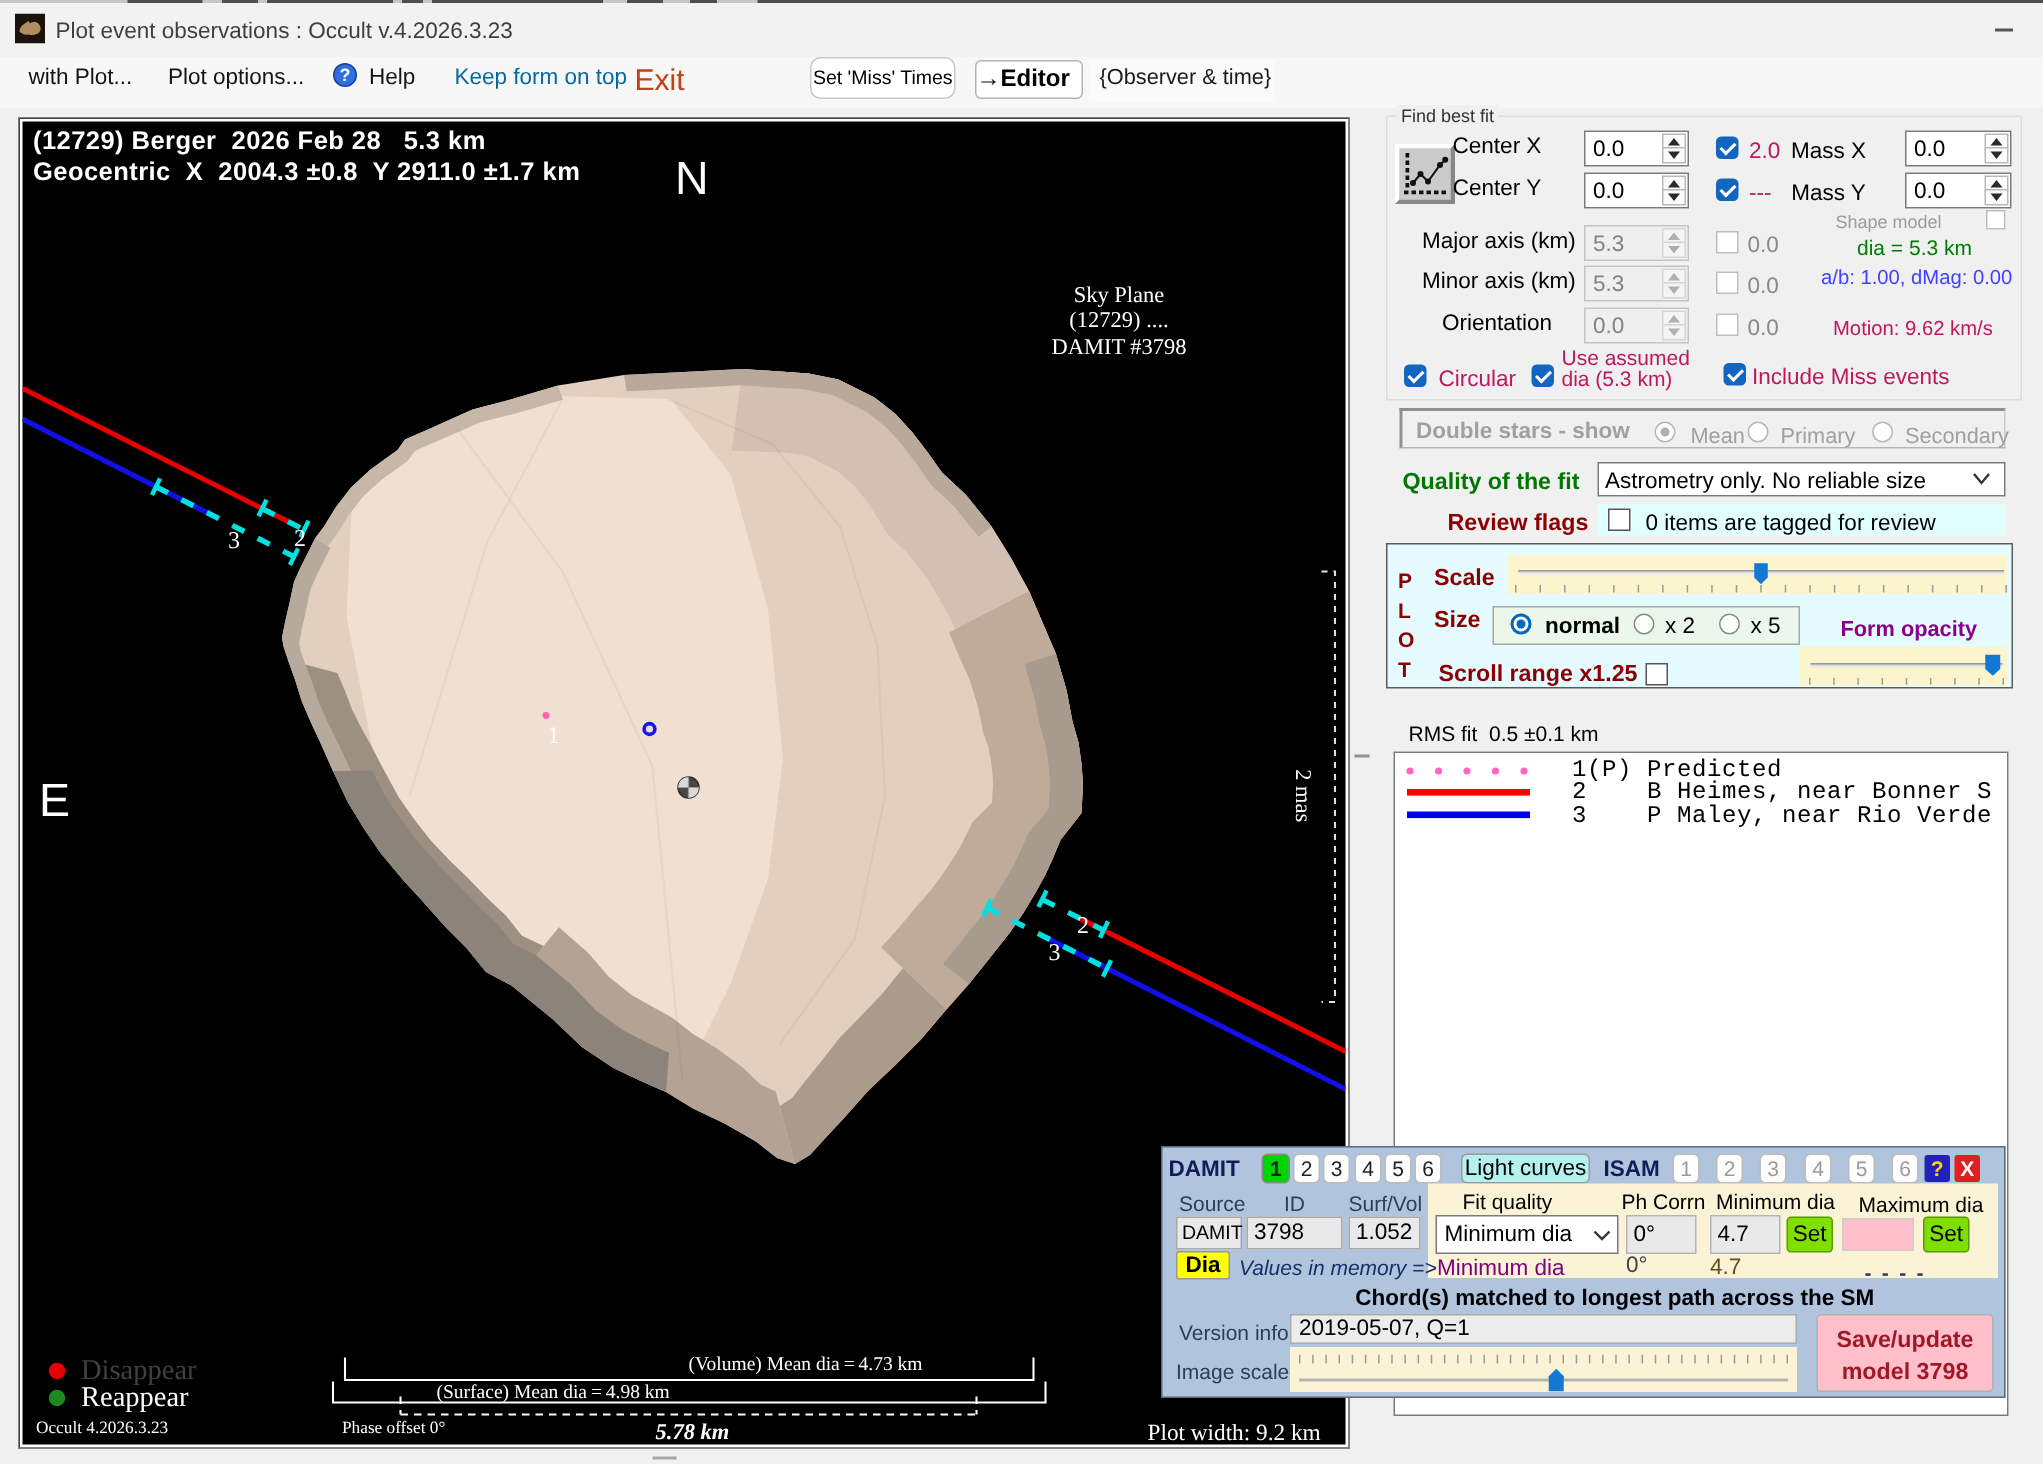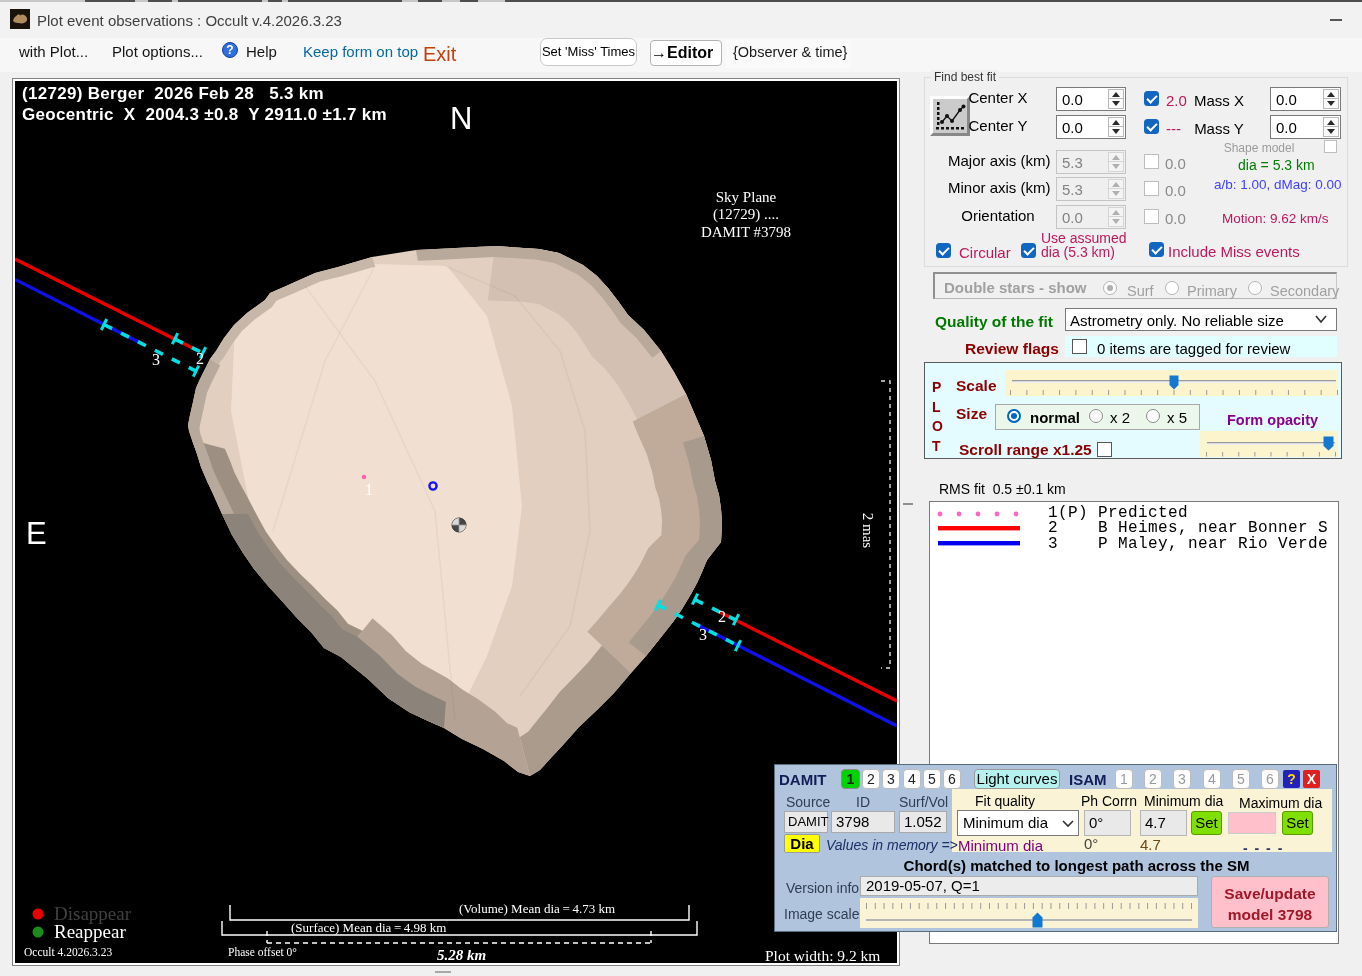--- a/index.html
+++ b/index.html
@@ -153,21 +153,21 @@
 <div class="abs" style="left:450px;top:103px;color:#fff;font-size:31px;font-weight:normal;line-height:31px;">N</div>
 <div class="abs" style="left:26px;top:518px;color:#fff;font-size:31px;font-weight:normal;line-height:31px;">E</div>
 <div class="abs serif" style="left:656px;top:189px;width:180px;text-align:center;color:#fff;font-size:15px;line-height:17.3px;">Sky Plane<br>(12729) ....<br>DAMIT #3798</div>
 <div class="abs serif" style="left:850px;top:522px;color:#fff;font-size:15px;transform:rotate(90deg);transform-origin:center;">2 mas</div>
 <div class="abs serif" style="left:54px;top:903px;color:#404040;font-size:19px;">Disappear</div>
 <div class="abs serif" style="left:54px;top:921px;color:#fff;font-size:19px;">Reappear</div>
 <div class="abs serif" style="left:24px;top:946px;color:#fff;font-size:11.5px;">Occult 4.2026.3.23</div>
 <div class="abs serif" style="left:228px;top:946px;color:#fff;font-size:11.5px;">Phase offset 0°</div>
 <div class="abs serif" style="left:459px;top:901px;color:#fff;font-size:13px;">(Volume) Mean dia = 4.73 km</div>
 <div class="abs serif" style="left:291px;top:920px;color:#fff;font-size:13px;">(Surface) Mean dia = 4.98 km</div>
-<div class="abs serif" style="left:437px;top:947px;color:#fff;font-size:15px;font-style:italic;font-weight:bold;">5.28 km</div>
+<div class="abs serif" style="left:437px;top:947px;color:#fff;font-size:15px;font-style:italic;font-weight:bold;">5.78 km</div>
 <div class="abs serif" style="left:765px;top:947px;color:#fff;font-size:15.5px;">Plot width: 9.2 km</div>
 
 <div class="abs" style="left:903px;top:503px;width:10px;height:2px;background:#909090;"></div>
 <div class="abs" style="left:435px;top:971px;width:16px;height:2px;background:#a8a8a8;"></div>
 
 <div class="abs" style="left:924px;top:77px;width:424px;height:190px;border:1px solid #dcdcdc;"></div>
 <div class="abs" style="left:931px;top:70px;background:#f0f0f0;padding:0 3px;font-size:12px;color:#333;">Find best fit</div>
 <div class="abs" id="chartbtn" style="left:930px;top:96px;width:40px;height:40px;"><svg width="40" height="40">
       <rect x="0" y="0" width="40" height="40" fill="#c9c9c9"></rect>
       <path d="M0 0 H40 L37 3 H3 V37 L0 40 Z" fill="#ffffff"></path>
@@ -278,21 +278,21 @@
 <div class="cbb" style="left:936px;top:243px;"></div>
 <div class="lab" style="left:959px;top:244px;">Circular</div>
 <div class="cbb" style="left:1021px;top:243px;"></div>
 <div class="lab" style="left:1041px;top:231px;font-size:14px;line-height:14px;">Use assumed<br>dia (5.3 km)</div>
 <div class="cbb" style="left:1149px;top:242px;"></div>
 <div class="lab" style="left:1168px;top:243px;">Include Miss events</div>
 
 <div class="abs" style="left:933px;top:272px;width:404px;height:27px;border:2px solid #909090;border-right:1px solid #c9c9c9;border-bottom:1px solid #b5b5b5;"></div>
 <div class="abs" style="left:944px;top:279px;font-size:15px;font-weight:bold;color:#a0a0a0;">Double stars - show</div>
 <div class="rad radd raddon" style="left:1103px;top:281px;"></div>
-<div class="lab" style="left:1127px;top:283px;color:#a0a0a0;font-size:14.5px;">Surf</div>
+<div class="lab" style="left:1127px;top:283px;color:#a0a0a0;font-size:14.5px;">Mean</div>
 <div class="rad radd" style="left:1165px;top:281px;"></div>
 <div class="lab" style="left:1187px;top:283px;color:#a0a0a0;font-size:14.5px;">Primary</div>
 <div class="rad radd" style="left:1248px;top:281px;"></div>
 <div class="lab" style="left:1270px;top:283px;color:#a0a0a0;font-size:14.5px;">Secondary</div>
 
 <div class="abs" style="left:935px;top:313px;font-size:15.5px;font-weight:bold;color:#007800;">Quality of the fit</div>
 <div class="abs" style="left:1065px;top:308px;width:272px;height:23px;background:#fff;border:1px solid #7a7a7a;"></div>
 <div class="abs" style="left:1070px;top:312px;font-size:15px;">Astrometry only. No reliable size</div>
 <svg class="abs" style="left:1315px;top:315px;" width="12" height="9">
     <path d="M1 1 L6 7 L11 1" stroke="#333" stroke-width="1.6" fill="none"></path>

